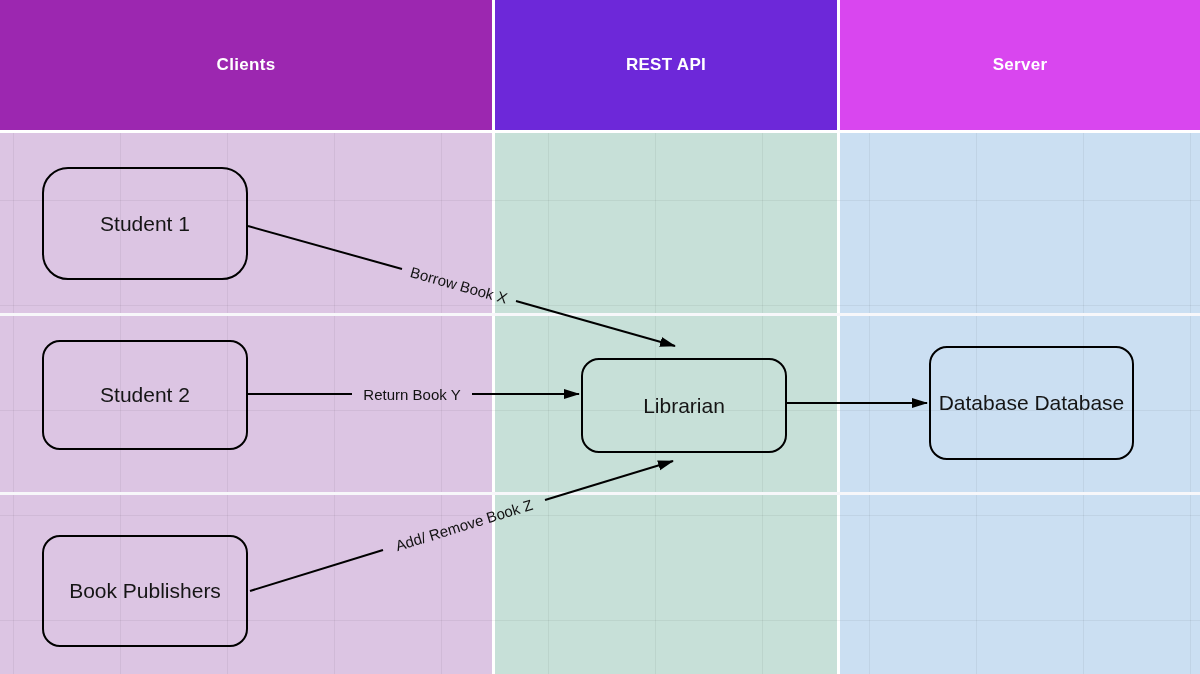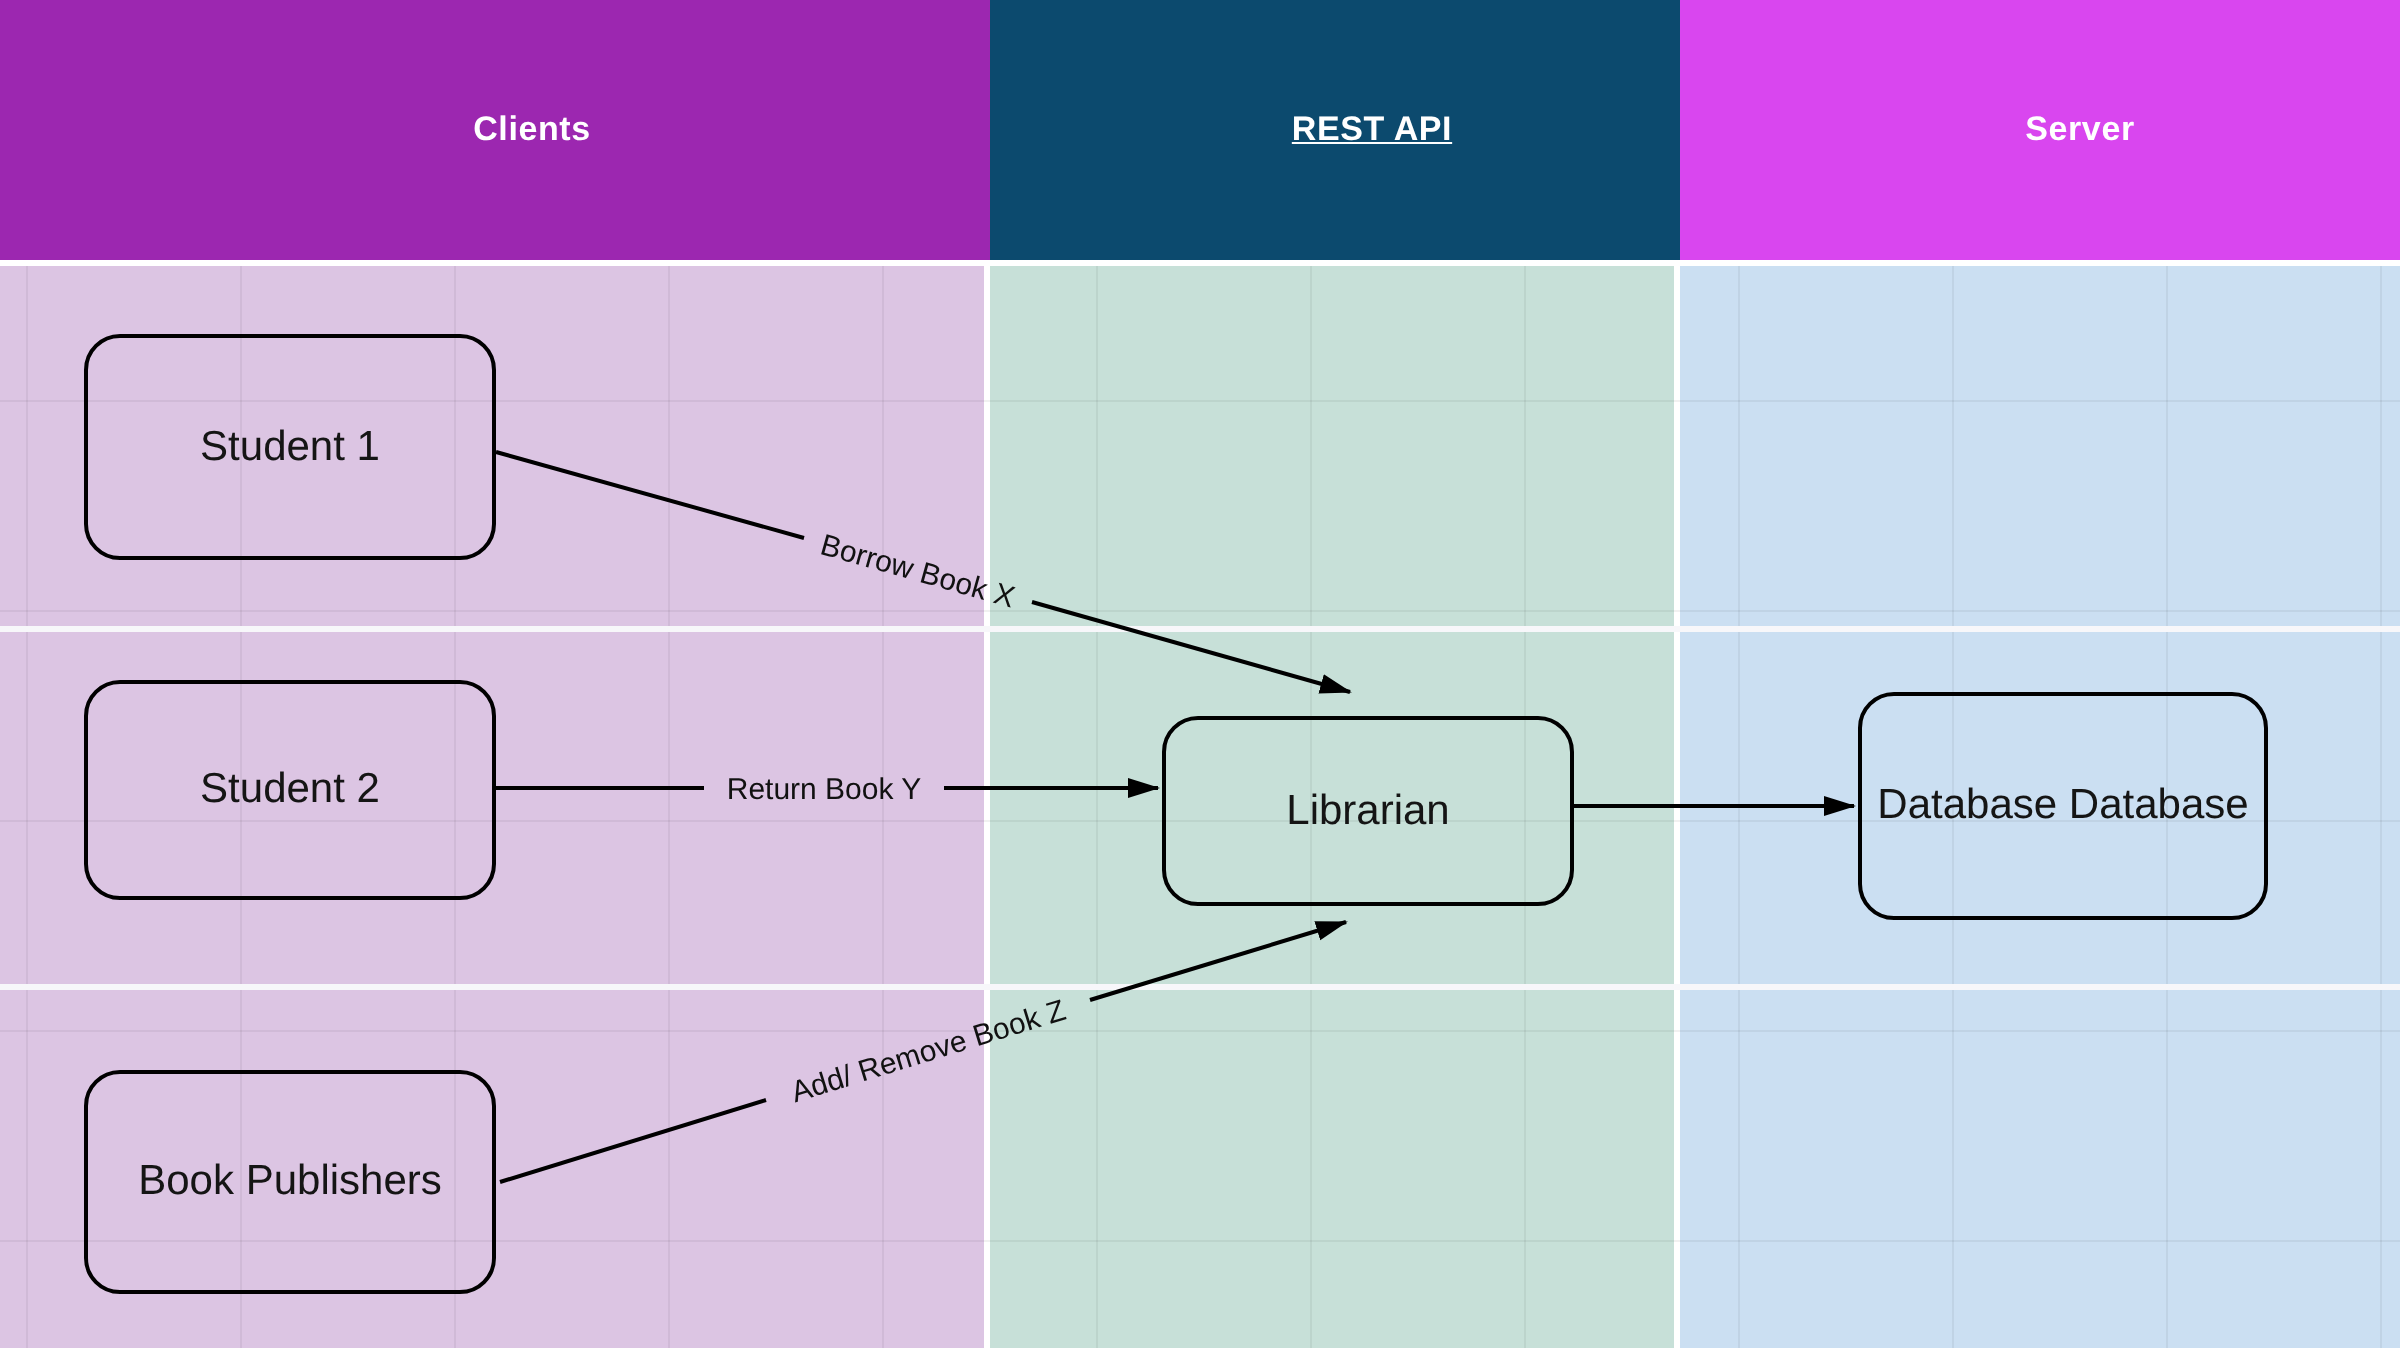--- a/index.html
+++ b/index.html
@@ -3,21 +3,21 @@
 <meta charset="utf-8">
 <style>
   html,body { margin:0; padding:0; background:#ffffff; }
   .canvas {
     position:relative; width:1200px; height:674px; background:#ffffff;
     overflow:hidden; font-family:"Liberation Sans", sans-serif;
   }
   .lane-header {
     position:absolute; top:0; height:130px;
     display:flex; align-items:center; justify-content:center;
-    color:#ffffff; font-weight:bold; font-size:17px; letter-spacing:0.3px;padding-left:20px;
+    color:#ffffff; font-weight:bold; font-size:17px; letter-spacing:0.3px;
   }
   .lane-body { position:absolute; top:133px; height:541px; }
   .lane-1 { left:0;   width:492px; }
   .lane-2 { left:495px; width:342px; }
   .lane-3 { left:840px; width:360px; }
   .grid-overlay {
     position:absolute; left:0; top:133px; width:1200px; height:541px;
     background-image:
       linear-gradient(to right, rgba(0,0,0,0.055) 1px, transparent 1px),
       linear-gradient(to bottom, rgba(0,0,0,0.055) 1px, transparent 1px);
@@ -26,38 +26,38 @@
     pointer-events:none;
   }
   .row-divider {
     position:absolute; left:0; width:1200px; height:3px; background:#f7f7fa;
   }
   .node {
     position:absolute; border:2px solid #000000; border-radius:18px;
     background:transparent; display:flex; align-items:center; justify-content:center;
     font-size:21px; color:#151515; box-sizing:border-box;
   }
-  .node-student1   { left:42px;  top:167px; width:206px; height:113px; }
+  .node-student1   { left:42px;  top:167px; width:206px; height:113px;border-radius:26px; }
   .node-student2   { left:42px;  top:340px; width:206px; height:110px;text-align:right; }
   .node-publishers { left:42px;  top:535px; width:206px; height:112px; }
   .node-librarian  { left:581px; top:358px; width:206px; height:95px; }
   .node-database   { left:929px; top:346px; width:205px; height:114px; }
   svg.overlay { position:absolute; left:0; top:0; width:1200px; height:674px; pointer-events:none; }
   svg.overlay line { stroke:#000000; stroke-width:2; }
   svg.overlay text { font-family:"Liberation Sans", sans-serif; font-size:15px; fill:#111111; }
 </style>
 </head>
 <body>
 
 <div class="canvas">
 
   <div class="lane-header lane-1" style="background: rgb(156, 39, 176);">
     <span>Clients</span>
   </div>
-  <div class="lane-header lane-2" style="background: #0c4a6e; text-decoration: underline;">
+  <div class="lane-header lane-2" style="background: #6d28d9;">
     <span>REST API</span>
   </div>
   <div class="lane-header lane-3" style="background: #d946ef;">
     <span>Server</span>
   </div>
 
   <div class="lane-body lane-1" style="background: rgb(220, 197, 227);"></div>
   <div class="lane-body lane-2" style="background: rgb(199, 224, 216);"></div>
   <div class="lane-body lane-3" style="background: rgb(203, 223, 242);"></div>
 

